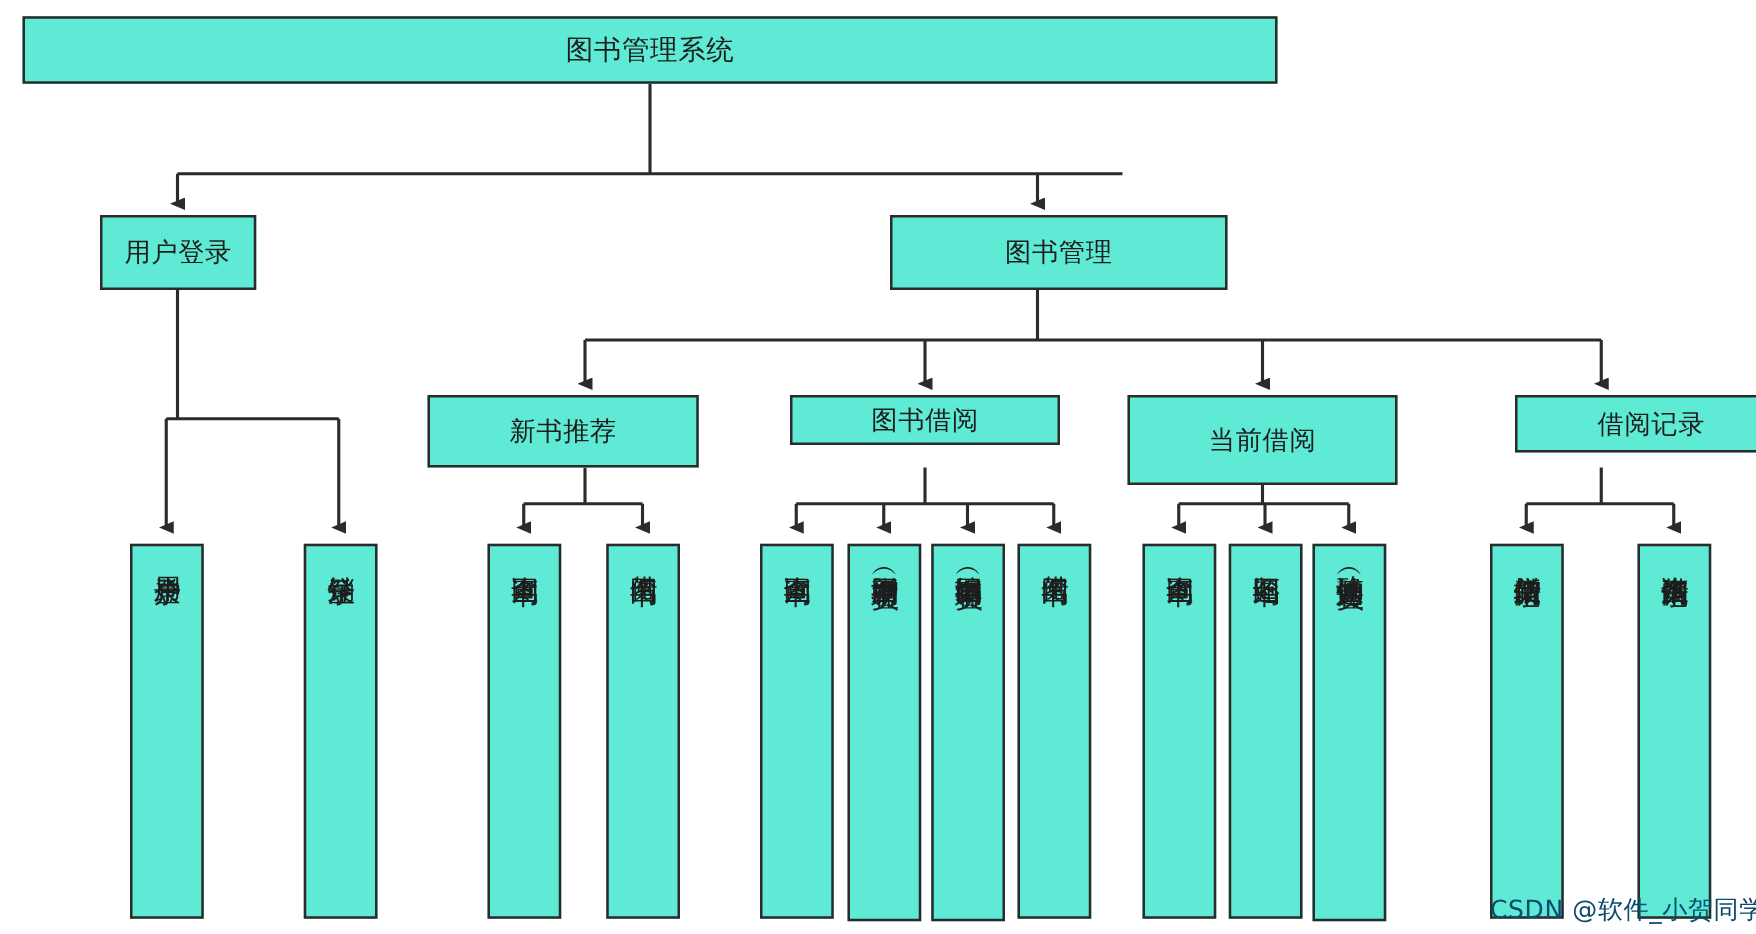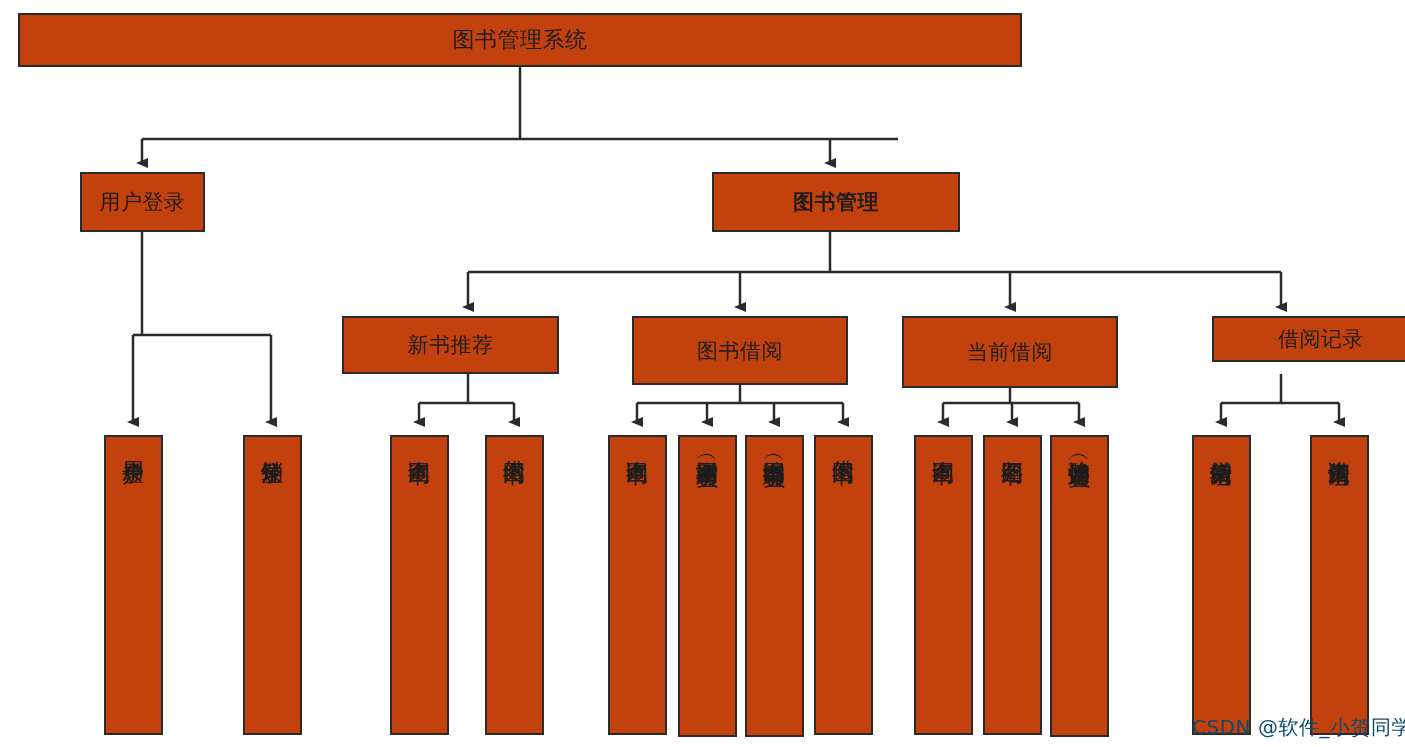--- a/index.html
+++ b/index.html
@@ -23,21 +23,21 @@
     left: 0;
     top: 0;
     width: 1405px;
     height: 747px;
     pointer-events: none;
   }
   .node {
     position: absolute;
     box-sizing: border-box;
     border: 2px solid #2b2b2b;
-    background: #c2410c;
+    background: #5eead4;
     display: flex;
     align-items: center;
     justify-content: center;
     color: #1d1d1d;
   }
   .node.horiz {
     font-size: 21px;
     letter-spacing: 0.5px;
   }
   .node.vert {
@@ -113,24 +113,24 @@
       <path d="M1281,374 L1281,403"></path>
       <path d="M1221,403 L1339,403"></path>
       <path d="M1221,403 L1221,422" marker-end="url(#arrow)"></path>
       <path d="M1339,403 L1339,422" marker-end="url(#arrow)"></path>
     </g>
   </svg>
 
   <div class="node horiz root" style="left:18px; top:13px; width:1004px; height:54px;">图书管理系统</div>
 
   <div class="node horiz" style="left:80px; top:172px; width:125px; height:60px;">用户登录</div>
-  <div class="node horiz" style="left:712px; top:172px; width:248px; height:60px;font-weight:bold;">图书管理</div>
+  <div class="node horiz" style="left:712px; top:172px; width:270px; height:60px;">图书管理</div>
 
   <div class="node horiz" style="left:342px; top:316px; width:217px; height:58px;">新书推荐</div>
-  <div class="node horiz" style="left:632px; top:316px; width:216px; height:69px;">图书借阅</div>
+  <div class="node horiz" style="left:632px; top:316px; width:216px; height:40px;">图书借阅</div>
   <div class="node horiz" style="left:902px; top:316px; width:216px; height:72px;">当前借阅</div>
   <div class="node horiz" style="left:1172px; top:316px; width:218px; height:46px;margin-left:40px;">借阅记录</div>
 
   <div class="node vert" style="left:104px; top:435px; width:59px; height:300px;">用户登录</div>
   <div class="node vert" style="left:243px; top:435px; width:59px; height:300px;">注销登录</div>
 
   <div class="node vert" style="left:390px; top:435px; width:59px; height:300px;">查询图书</div>
   <div class="node vert" style="left:485px; top:435px; width:59px; height:300px;">借阅图书</div>
 
   <div class="node vert" style="left:608px; top:435px; width:59px; height:300px;">查询图书</div>

